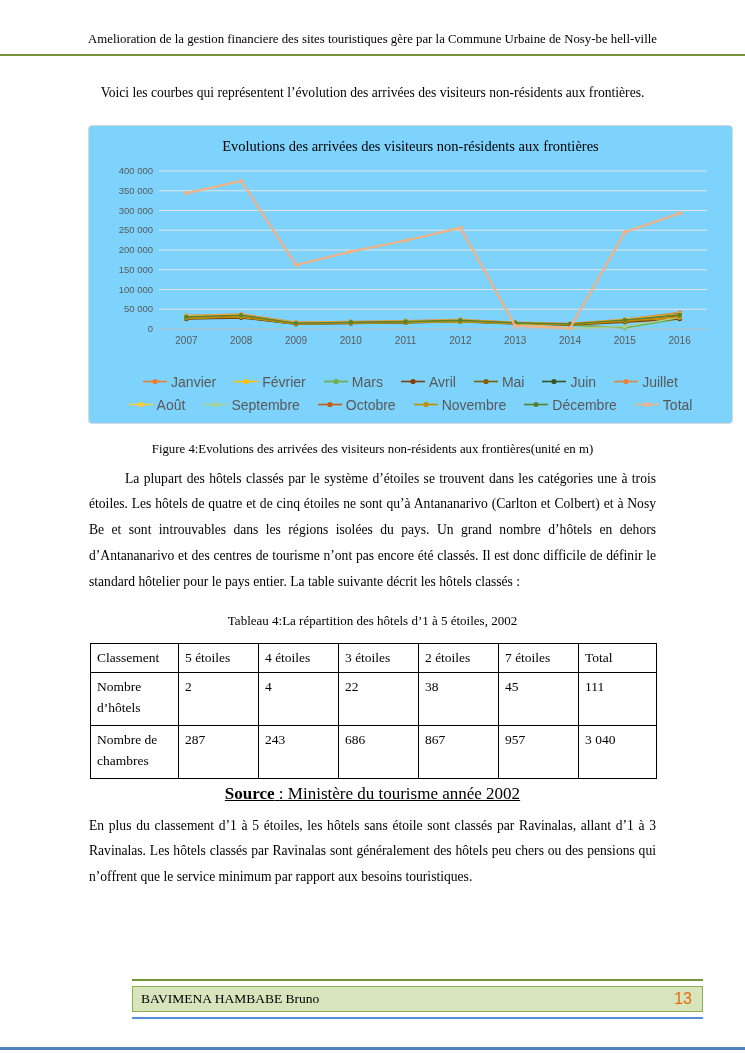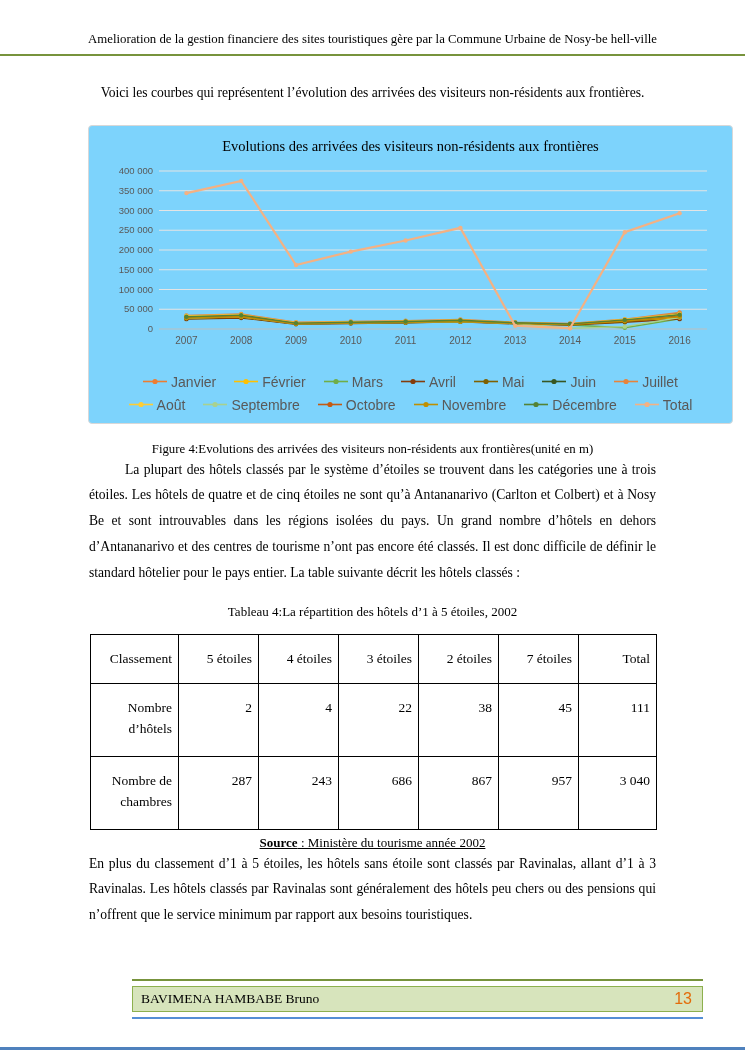--- a/index.html
+++ b/index.html
@@ -9,30 +9,30 @@
   .header-rule{height:2px;margin-top:7px;}
   .intro{margin:24px auto 0;width:567px;text-align:center;font-size:13.6px;line-height:1.95;}
   .chart-box{margin:18px 0 16px 88px;width:633px;border:1px solid #d8d8d8;border-radius:4px;
              background:#7dd3fc;padding:12px 5px 10px;}
   .chart-title{text-align:center;font-size:14.5px;margin-bottom:4px;}
   #chart-svg{display:block;margin:0 auto;}
   .legend-row{display:flex;justify-content:center;gap:18px;margin-top:7px;}
   .legend-item{display:flex;align-items:center;gap:4px;font-family:"Liberation Sans",sans-serif;
                font-size:14px;color:#595959;white-space:nowrap;}
   .figure-caption{margin-top:18px;text-align:center;font-size:12.8px;}
-  .para{margin:0 auto 0;width:567px;font-size:13.6px;line-height:1.9;text-align:justify;}
+  .para{margin:9px auto 0;width:567px;font-size:13.6px;line-height:1.9;text-align:justify;}
   .para.indented{text-indent:36px;}
   .table-caption{margin-top:18px;text-align:center;font-size:13px;}
   table.hotels{margin:14px 0 0 90px;border-collapse:collapse;width:566px;font-size:13.5px;
                table-layout:fixed;}
-  table.hotels th,table.hotels td{border:1px solid #000;text-align:right;vertical-align:top;
-               padding:13px 6px;font-weight:normal;line-height:1.6;}
+  table.hotels th,table.hotels td{border:1px solid #000;text-align:left;vertical-align:top;
+               padding:3px 6px;font-weight:normal;line-height:1.6;}
   table.hotels th{height:22px;}
   table.hotels td{height:46px;}
-  .source-line{margin-top:5px;text-align:center;font-size:13px;text-decoration:underline;}
+  .source-line{margin-top:5px;text-align:center;font-size:17px;text-decoration:underline;}
   .source-label{font-weight:bold;}
   .footer{position:absolute;left:90px;right:42px;bottom:34px;margin-left:42px;}
   .footer-rule-green{height:2px;margin-bottom:5px;}
   .footer-band{display:flex;justify-content:space-between;align-items:center;
                padding:3px 10px 3px 8px;border:1px solid;}
   .footer-author{font-size:13.5px;}
   .page-num{font-size:16px;font-family:"Liberation Sans",sans-serif;}
   .footer-rule-blue{height:2px;margin-top:5px;}
   .bottom-rule{position:absolute;left:0;bottom:3px;width:100%;height:3px;}
 </style>

